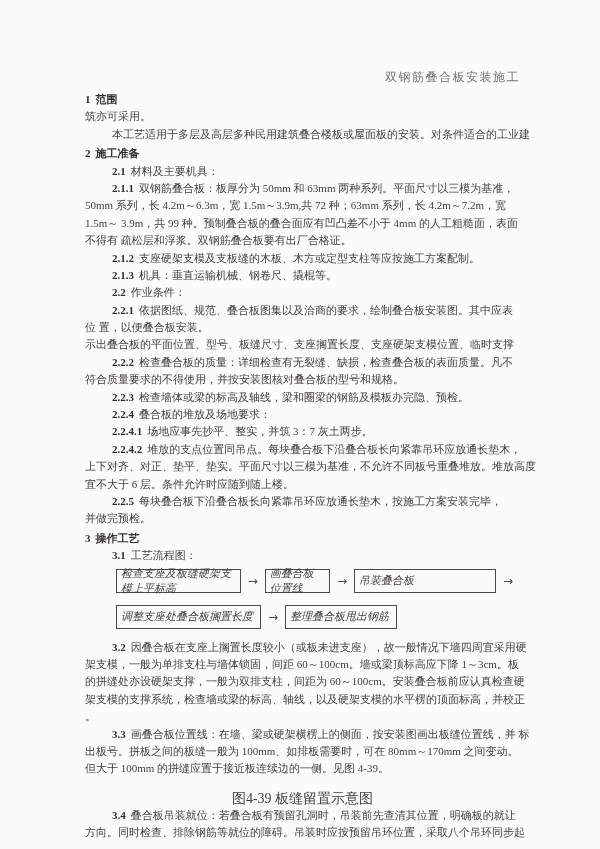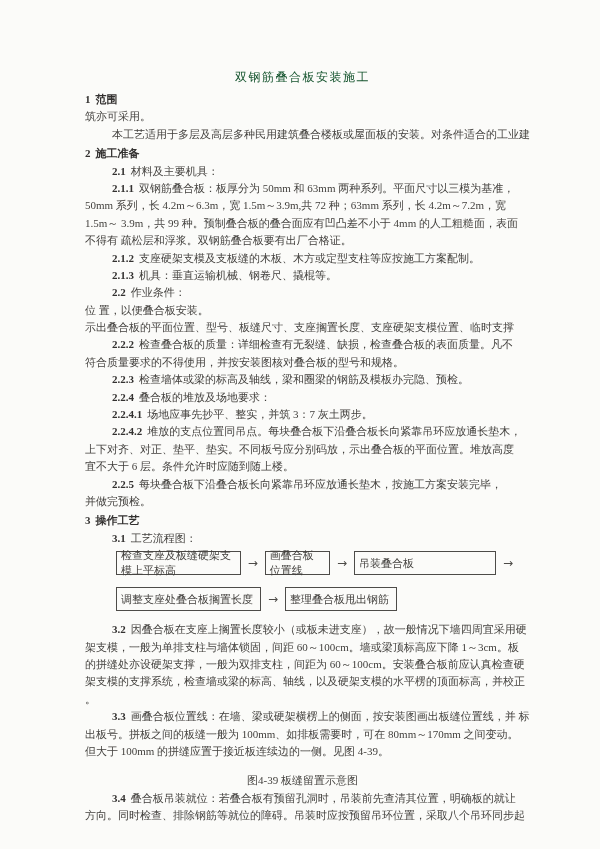--- a/index.html
+++ b/index.html
@@ -5,46 +5,46 @@
   html,body{margin:0;padding:0;}
   body{width:600px;height:849px;background:#f6f6f4;}
   .page{
     position:relative;width:600px;height:849px;overflow:hidden;
     background:#fbfbf9;
     font-family:"Liberation Serif","DejaVu Serif",serif;
     color:#413f3c;font-size:11px;
   }
   .content{padding:69px 80px 0 85px;}
   .doc-title{
-    text-align:center;height:17px;line-height:17px;font-size:12px;
-    color:#14532d;letter-spacing:1.5px;margin-bottom:5px;
+    text-align:right;height:17px;line-height:17px;font-size:12px;
+    color:#737373;letter-spacing:1.5px;margin-bottom:5px;
   }
   .line{height:17.4px;line-height:17.4px;white-space:nowrap;}
   .line .num{font-weight:bold;color:#333130;}
   .line .num:not(:empty){margin-right:5px;}
   .line.h{font-weight:bold;color:#333130;margin-top:2px;}
   .line.ind{padding-left:27px;}
   
   .flow{margin:4px 0 10px 31px;}
-  .flow-row{display:flex;align-items:flex-start;}
+  .flow-row{display:flex;align-items:flex-start;font-style:italic;}
   .flow-row + .flow-row{margin-top:12px;}
   .flow-box{
     border:1px solid #4d4b48;height:24px;box-sizing:border-box;
     display:flex;align-items:center;padding:0 7px 0 4px;
     font-size:11px;color:#413f3c;background:transparent;
   }
   .flow-box.w-lg{min-width:142px;}
   .flow-box.w-md{min-width:104px;}
   .flow-arrow{
     margin:0 7px;color:#4d4b48;font-size:12px;line-height:24px;
     font-family:"DejaVu Sans",sans-serif;
   }
   .caption{
     text-align:center;height:17.4px;line-height:17.4px;
-    margin-top:12px;font-size:11px;color:#413f3c;
+    margin-top:12px;font-size:14px;color:#413f3c;
   }
 </style>
 </head>
 <body>
 
 <div class="page">
   <div class="content">
 
     <div class="doc-title">双钢筋叠合板安装施工</div>
 
@@ -54,29 +54,30 @@
         <div class="line ind"><span class="num"></span><span class="txt">本工艺适用于多层及高层多种民用建筑叠合楼板或屋面板的安装。对条件适合的工业建</span></div>
         <div class="line h"><span class="num">2</span><span class="txt">施工准备</span></div>
         <div class="line ind"><span class="num">2.1</span><span class="txt">材料及主要机具：</span></div>
         <div class="line ind"><span class="num">2.1.1</span><span class="txt">双钢筋叠合板：板厚分为 50mm 和 63mm 两种系列。平面尺寸以三模为基准，</span></div>
         <div class="line flush"><span class="num"></span><span class="txt">50mm 系列，长 4.2m～6.3m，宽 1.5m～3.9m,共 72 种；63mm 系列，长 4.2m～7.2m，宽</span></div>
         <div class="line flush"><span class="num"></span><span class="txt">1.5m～ 3.9m，共 99 种。预制叠合板的叠合面应有凹凸差不小于 4mm 的人工粗糙面，表面</span></div>
         <div class="line flush"><span class="num"></span><span class="txt">不得有 疏松层和浮浆。双钢筋叠合板要有出厂合格证。</span></div>
         <div class="line ind"><span class="num">2.1.2</span><span class="txt">支座硬架支模及支板缝的木板、木方或定型支柱等应按施工方案配制。</span></div>
         <div class="line ind"><span class="num">2.1.3</span><span class="txt">机具：垂直运输机械、钢卷尺、撬棍等。</span></div>
         <div class="line ind"><span class="num">2.2</span><span class="txt">作业条件：</span></div>
+        <div class="line ind"><span class="num">2.2.1</span><span class="txt">依据图纸、规范、叠合板图集以及洽商的要求，绘制叠合板安装图。其中应表</span></div>
         <div class="line flush"><span class="num"></span><span class="txt">位 置，以便叠合板安装。</span></div>
         <div class="line flush"><span class="num"></span><span class="txt">示出叠合板的平面位置、型号、板缝尺寸、支座搁置长度、支座硬架支模位置、临时支撑</span></div>
         <div class="line ind"><span class="num">2.2.2</span><span class="txt">检查叠合板的质量：详细检查有无裂缝、缺损，检查叠合板的表面质量。凡不</span></div>
         <div class="line flush"><span class="num"></span><span class="txt">符合质量要求的不得使用，并按安装图核对叠合板的型号和规格。</span></div>
         <div class="line ind"><span class="num">2.2.3</span><span class="txt">检查墙体或梁的标高及轴线，梁和圈梁的钢筋及模板办完隐、预检。</span></div>
         <div class="line ind"><span class="num">2.2.4</span><span class="txt">叠合板的堆放及场地要求：</span></div>
         <div class="line ind"><span class="num">2.2.4.1</span><span class="txt">场地应事先抄平、整实，并筑 3：7 灰土两步。</span></div>
         <div class="line ind"><span class="num">2.2.4.2</span><span class="txt">堆放的支点位置同吊点。每块叠合板下沿叠合板长向紧靠吊环应放通长垫木，</span></div>
-        <div class="line flush"><span class="num"></span><span class="txt">上下对齐、对正、垫平、垫实。不同板号应分别码放，示出叠合板的平面位置。堆放高度</span></div>
+        <div class="line flush"><span class="num"></span><span class="txt">上下对齐、对正、垫平、垫实。平面尺寸以三模为基准，不允许不同板号重叠堆放。堆放高度</span></div>
         <div class="line flush"><span class="num"></span><span class="txt">宜不大于 6 层。条件允许时应随到随上楼。</span></div>
         <div class="line ind"><span class="num">2.2.5</span><span class="txt">每块叠合板下沿叠合板长向紧靠吊环应放通长垫木，按施工方案安装完毕，</span></div>
         <div class="line flush"><span class="num"></span><span class="txt">并做完预检。</span></div>
         <div class="line h"><span class="num">3</span><span class="txt">操作工艺</span></div>
         <div class="line ind"><span class="num">3.1</span><span class="txt">工艺流程图：</span></div>
       </div>
 
     <div class="flow">
       <div class="flow-row">
         <div class="flow-box">检查支座及板缝硬架支模上平标高</div>

